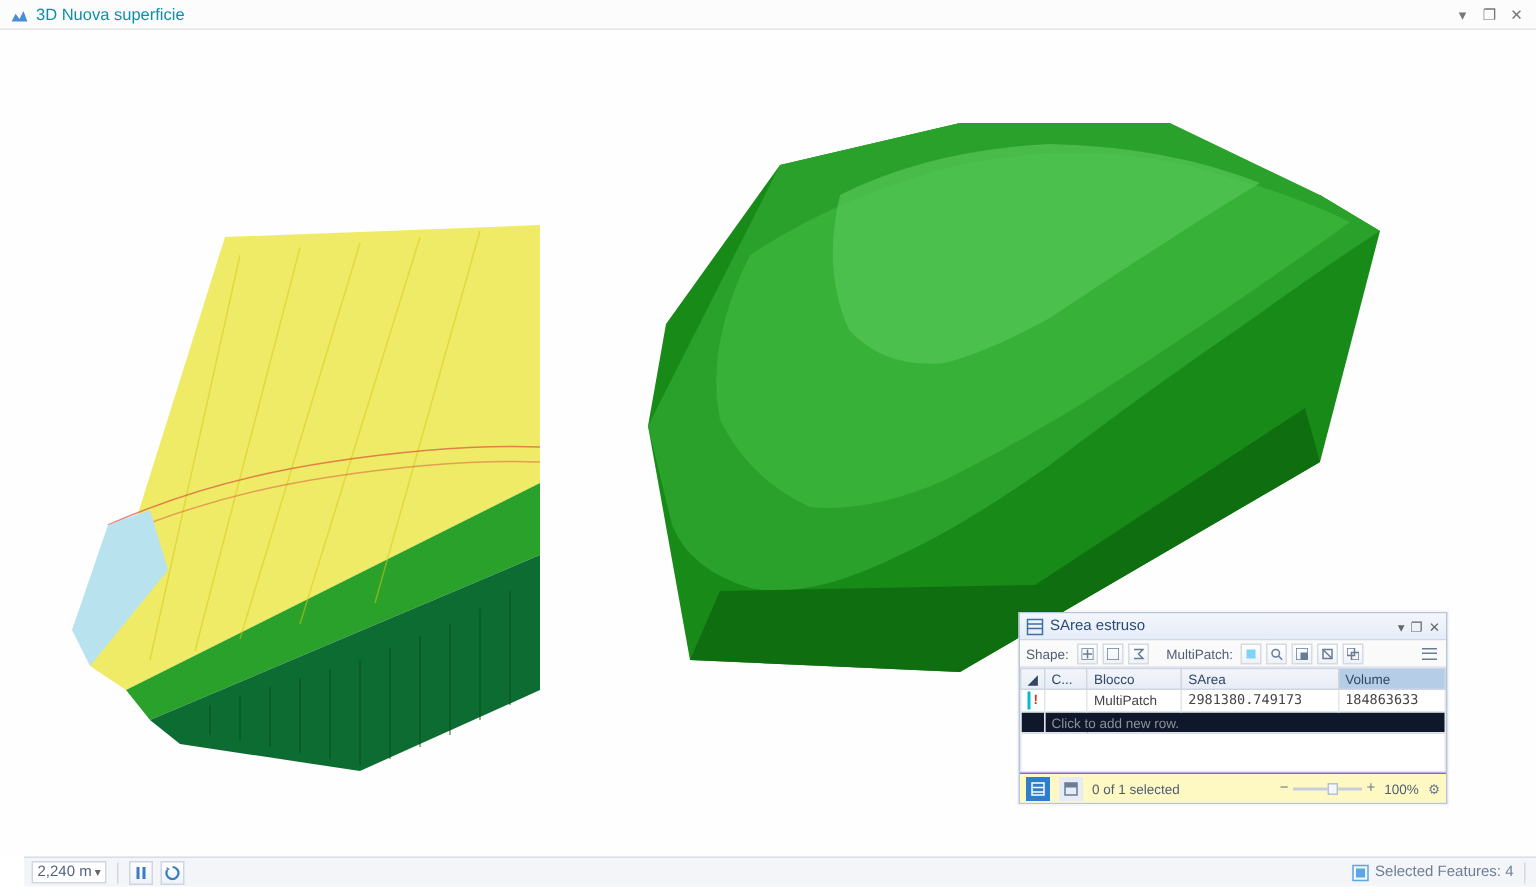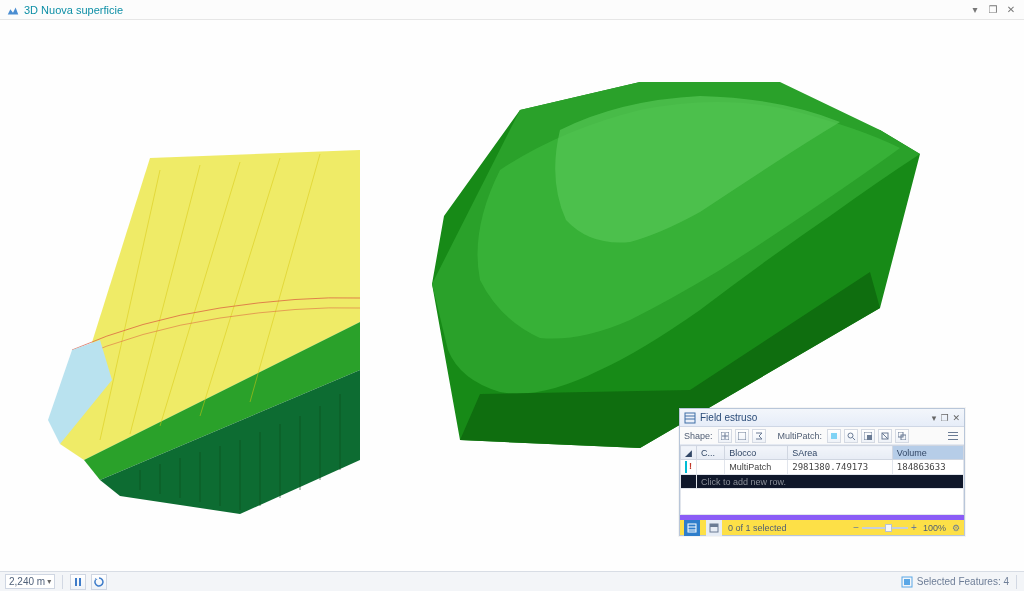--- a/index.html
+++ b/index.html
@@ -130,22 +130,22 @@
   .rowsel .excl { color:#c0392b; font-weight:bold; font-size:9px; }
   .rowsel .accent {
     display:inline-block; width:2px; height:12px; background:#00bcd4;
     margin-right:2px; vertical-align:middle;
   }
 
   .blankrows { height:26px; background:#fff; border:1px solid #e1e5ec; border-top:none; }
 
   .panel .pfoot {
     height:20px;
-    border-top:5px solid #8b5cf6;
-    background:#fde047;
+    border-top:1px solid #8b5cf6;
+    background:#fef9c3;
     display:flex;
     align-items:center;
     padding:0 4px;
     gap:6px;
     font-size:9px;
     color:#4f5d73;
   }
   .panel .pfoot .modebtn {
     width:16px; height:16px;
     background:#2f7ecb;
@@ -156,21 +156,21 @@
   .panel .pfoot .sl {
     display:flex; align-items:center; gap:3px;
   }
   .panel .pfoot .sl .track { width:46px; height:2px; background:#c7cedb; position:relative; }
   .panel .pfoot .sl .thumb { position:absolute; top:-3px; left:50%; width:7px; height:8px; background:#f5f7fb; border:1px solid #b7c1d3; }
   .panel .pfoot .sl .pm { color:#6a7b94; font-size:10px; }
 
   
   .status {
     position:absolute;
-    left:0; right:0; bottom:0;
+    left:16px; right:0; bottom:0;
     height:20px;
     background:#f3f5f8;
     border-top:1px solid #d8dde5;
     display:flex;
     align-items:center;
     padding:0 5px;
     font-size:10px;
     color:#51627b;
     gap:5px;
   }
@@ -273,21 +273,21 @@
   </svg>
 </div>
 
 <div class="panel">
   <div class="phead">
     <svg class="pi" viewBox="0 0 12 12">
       <rect x="1" y="1" width="10" height="10"></rect>
       <line x1="1" y1="4" x2="11" y2="4" stroke="#3f6fa6"></line>
       <line x1="1" y1="7" x2="11" y2="7" stroke="#3f6fa6"></line>
     </svg>
-    <span class="ptitle">Field estruso</span>
+    <span class="ptitle">SArea estruso</span>
     <span class="pctrl">▾</span>
     <span class="pctrl">❐</span>
     <span class="pctrl">✕</span>
   </div>
 
   <div class="ptool">
     <span class="lab">Shape:</span>
     <span class="tb">
       <svg viewBox="0 0 8 8">
           <rect x="0" y="0" width="8" height="8" fill="none" stroke="#6a7b94"></rect>

